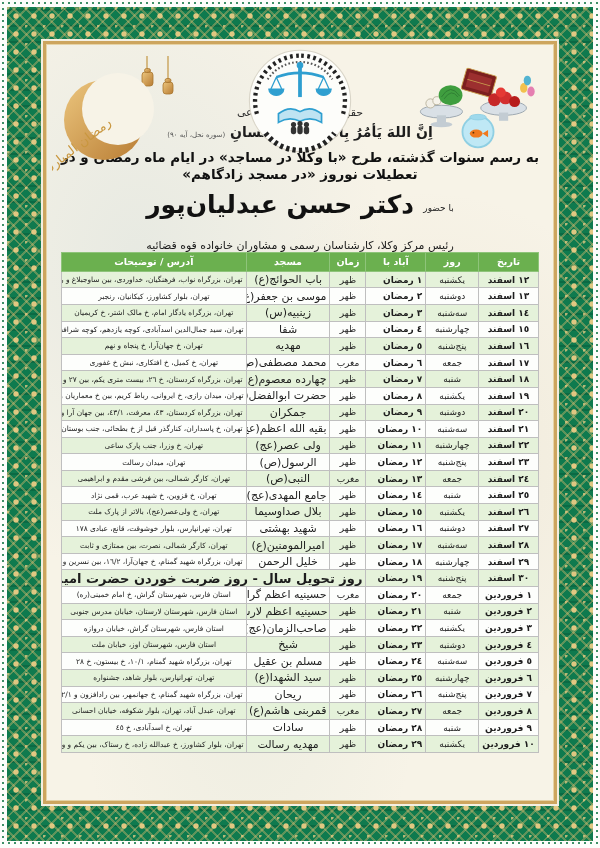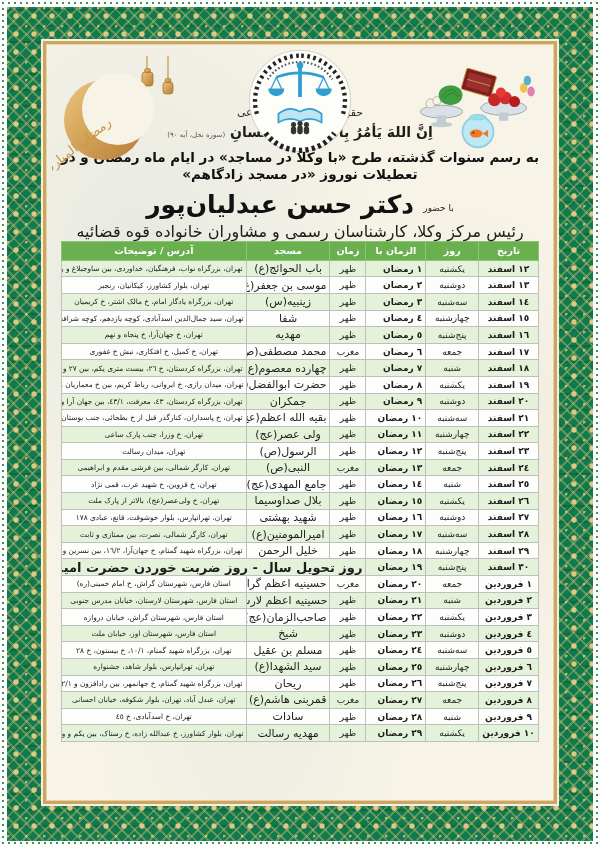--- a/index.html
+++ b/index.html
@@ -42,21 +42,21 @@
   .crescent{ position:absolute; top:10px; left:6px; }
 
   
   .emblem-caption{ font-size:11px; color:#2b2b2b; letter-spacing:.5px; }
   .verse{ margin-top:5px; font-size:14px; font-weight:bold; color:#1d1d1d; }
   .verse small{ font-size:7px; font-weight:normal; color:#555; }
   .title-line{ margin-top:9px; font-size:13.5px; font-weight:bold; color:#111; line-height:1.25; }
   .name-row{ margin-top:7px; color:#111; }
   .name-row .pre{ font-size:9px; vertical-align:middle; margin-left:4px; color:#222; }
   .name-row .name{ font-size:25px; font-weight:bold; letter-spacing:-.5px; }
-  .guest-title{ margin-top:3px; font-size:16px; color:#1c1c1c; }
+  .guest-title{ margin-top:20px; font-size:11px; color:#1c1c1c; }
   .subtitle{ margin-top:8px; margin-bottom:7px; font-size:14.5px; font-weight:bold; color:#101010; }
 
   
   table.schedule{ width:calc(100% - 14px); margin:0 auto; border-collapse:collapse; table-layout:fixed; }
   .schedule th{
     background:#6bb04f; color:#fff; font-size:9.5px; font-weight:bold;
     border:1px solid #8ec47a; height:19px; padding:0 2px;
   }
   .schedule td{
     border:1px solid #bfbfbf; height:16.6px; padding:0 3px;
@@ -177,21 +177,21 @@
             <col class="col-day">
             <col class="col-occ">
           <col class="col-time">
             <col class="col-mosque">
             <col class="col-addr">
         </colgroup>
         <thead>
           <tr>
             <th>تاریخ</th>
             <th>روز</th>
-            <th>الزمان با</th>
+            <th>آباد با</th>
             <th>زمان</th>
             <th>مسجد</th>
             <th>آدرس / توضیحات</th>
           </tr>
         </thead>
         <tbody>
             <tr class="r-odd">
     <td class="c-date">١٢ اسفند</td>
     <td class="c-day">یکشنبه</td>
     <td class="c-occasion">١ رمضان</td>

